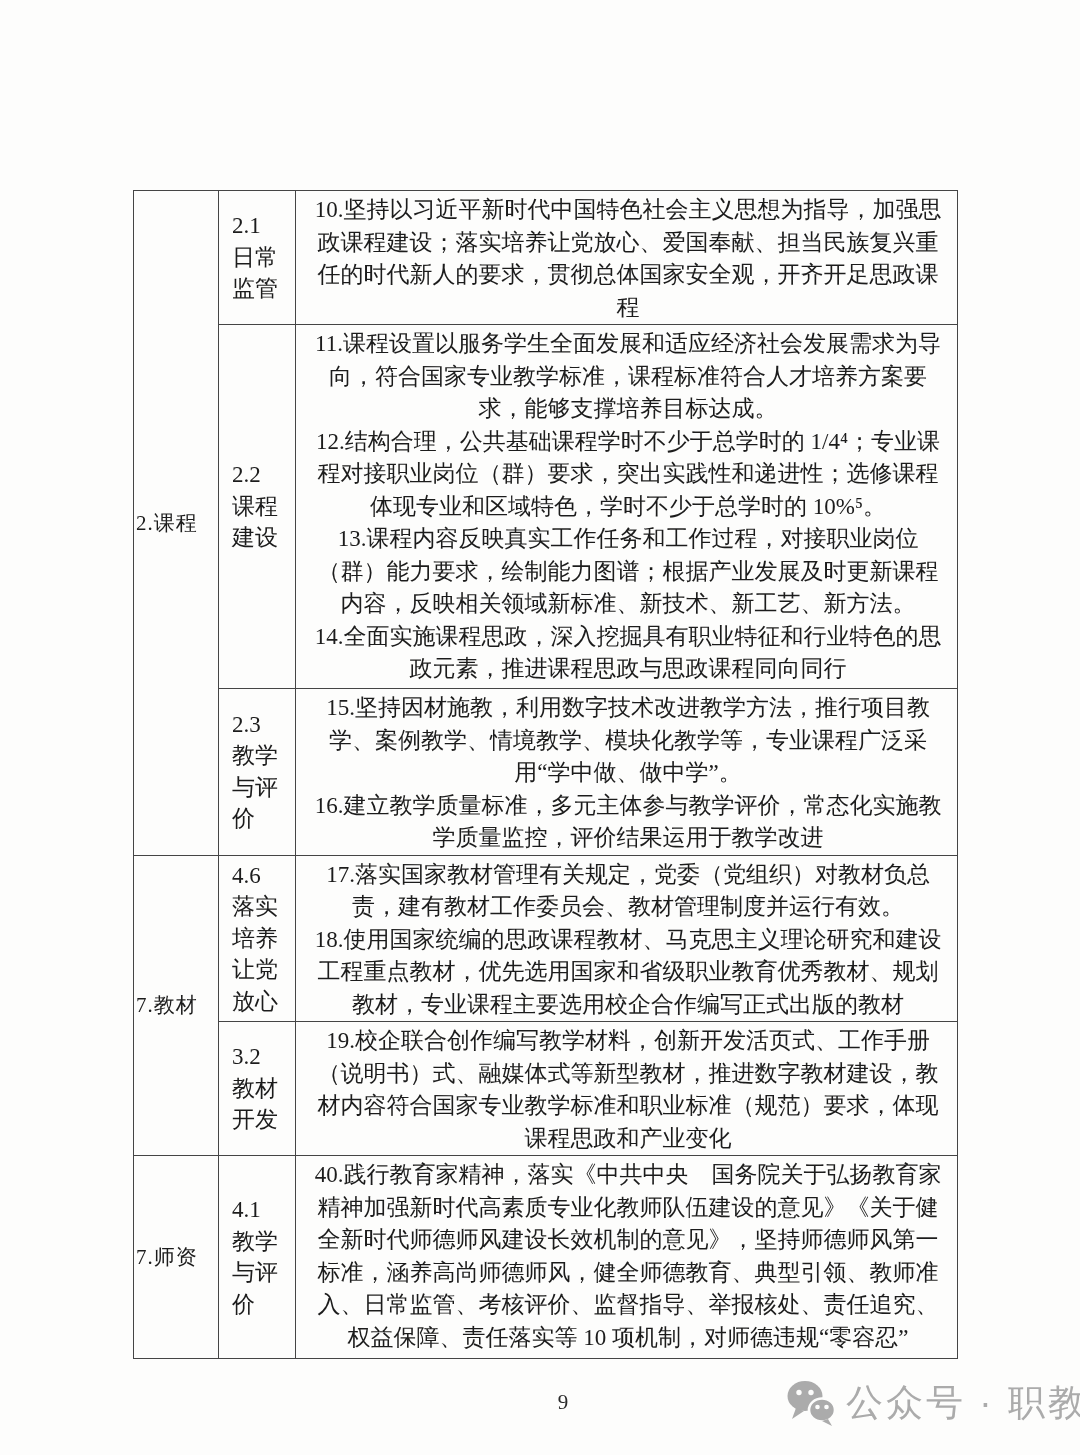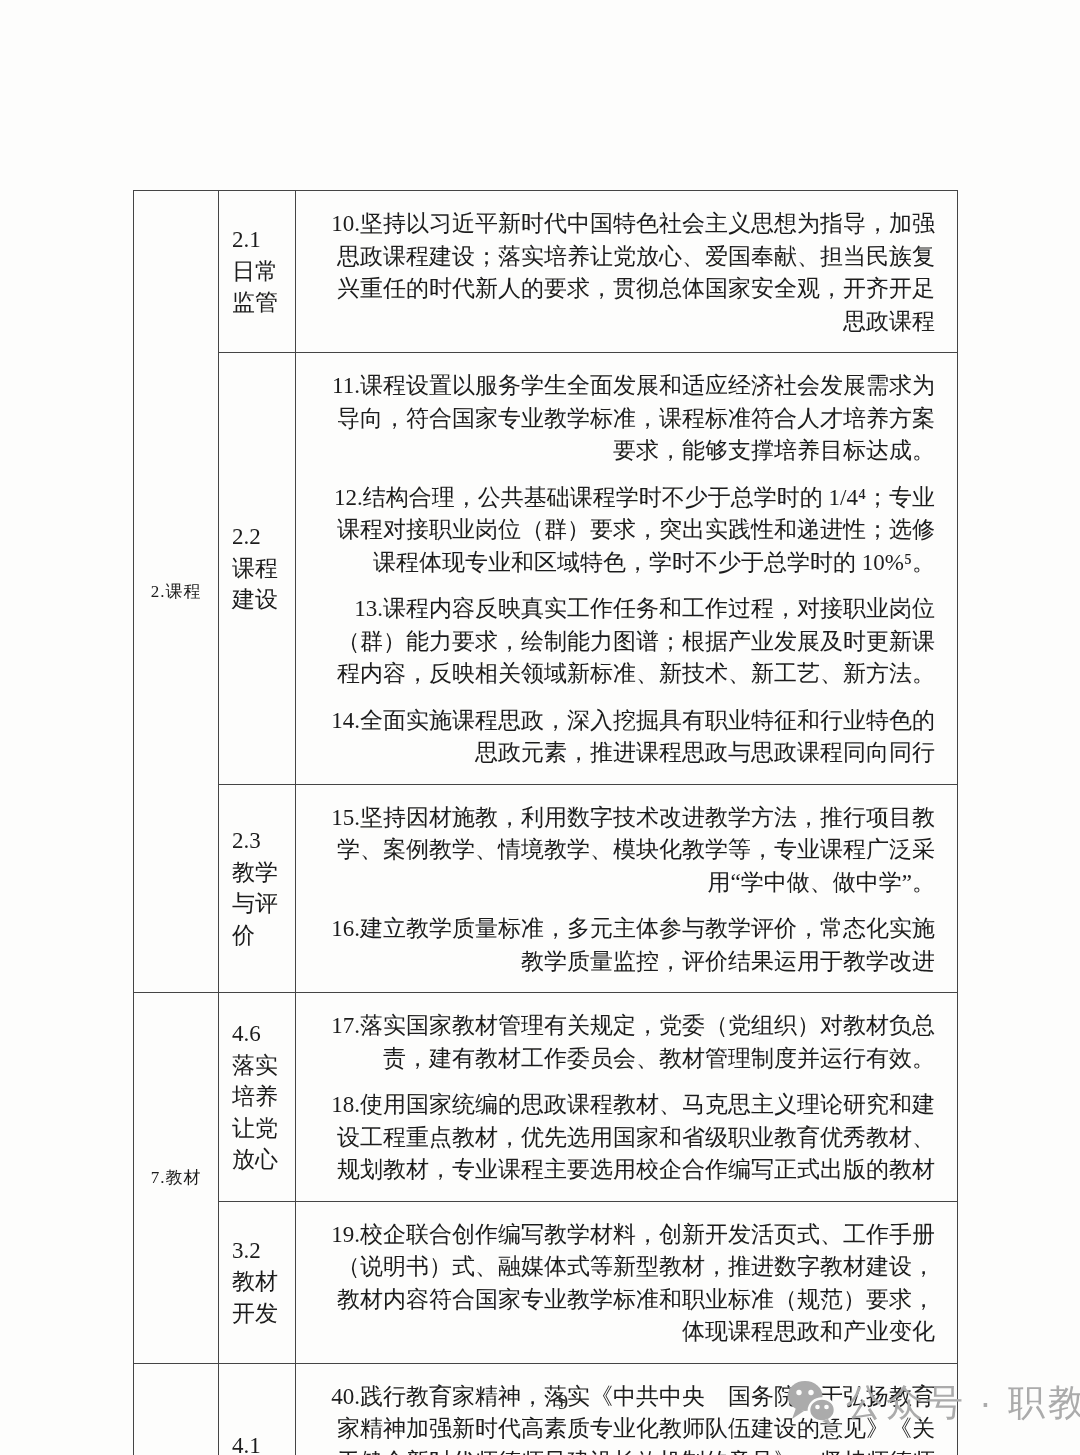--- a/index.html
+++ b/index.html
@@ -30,46 +30,46 @@
     overflow: hidden;
   }
   tr.r1 { height: 101px; }
   tr.r2 { height: 364px; }
   tr.r3 { height: 158px; }
   tr.r4 { height: 159px; }
   tr.r5 { height: 126px; }
   tr.r6 { height: 203px; }
   td.cat {
     vertical-align: middle;
-    text-align: center;
-    font-size: 17px;
+    text-align: left;
+    font-size: 21px;
     letter-spacing: 1px;
     padding: 0 2px;
   }
   td.sub {
     vertical-align: middle;
     padding: 0;
   }
   .subwrap {
     width: 50px;
     margin: 0 auto;
     font-size: 23px;
     line-height: 31.5px;
     text-align: left;
     word-break: break-all;
   }
   td.content {
     vertical-align: top;
     padding: 3px 8px 0 11px;
   }
   td.content p {
-    margin: 14px;
+    margin: 0;
     font-size: 23px;
     line-height: 32.5px;
-    text-align: right;
+    text-align: center;
     word-break: break-all;
   }
   .pagenum {
     position: absolute;
     left: 548px;
     top: 1390px;
     width: 30px;
     text-align: center;
     font-size: 21px;
     color: #2a2a2a;

